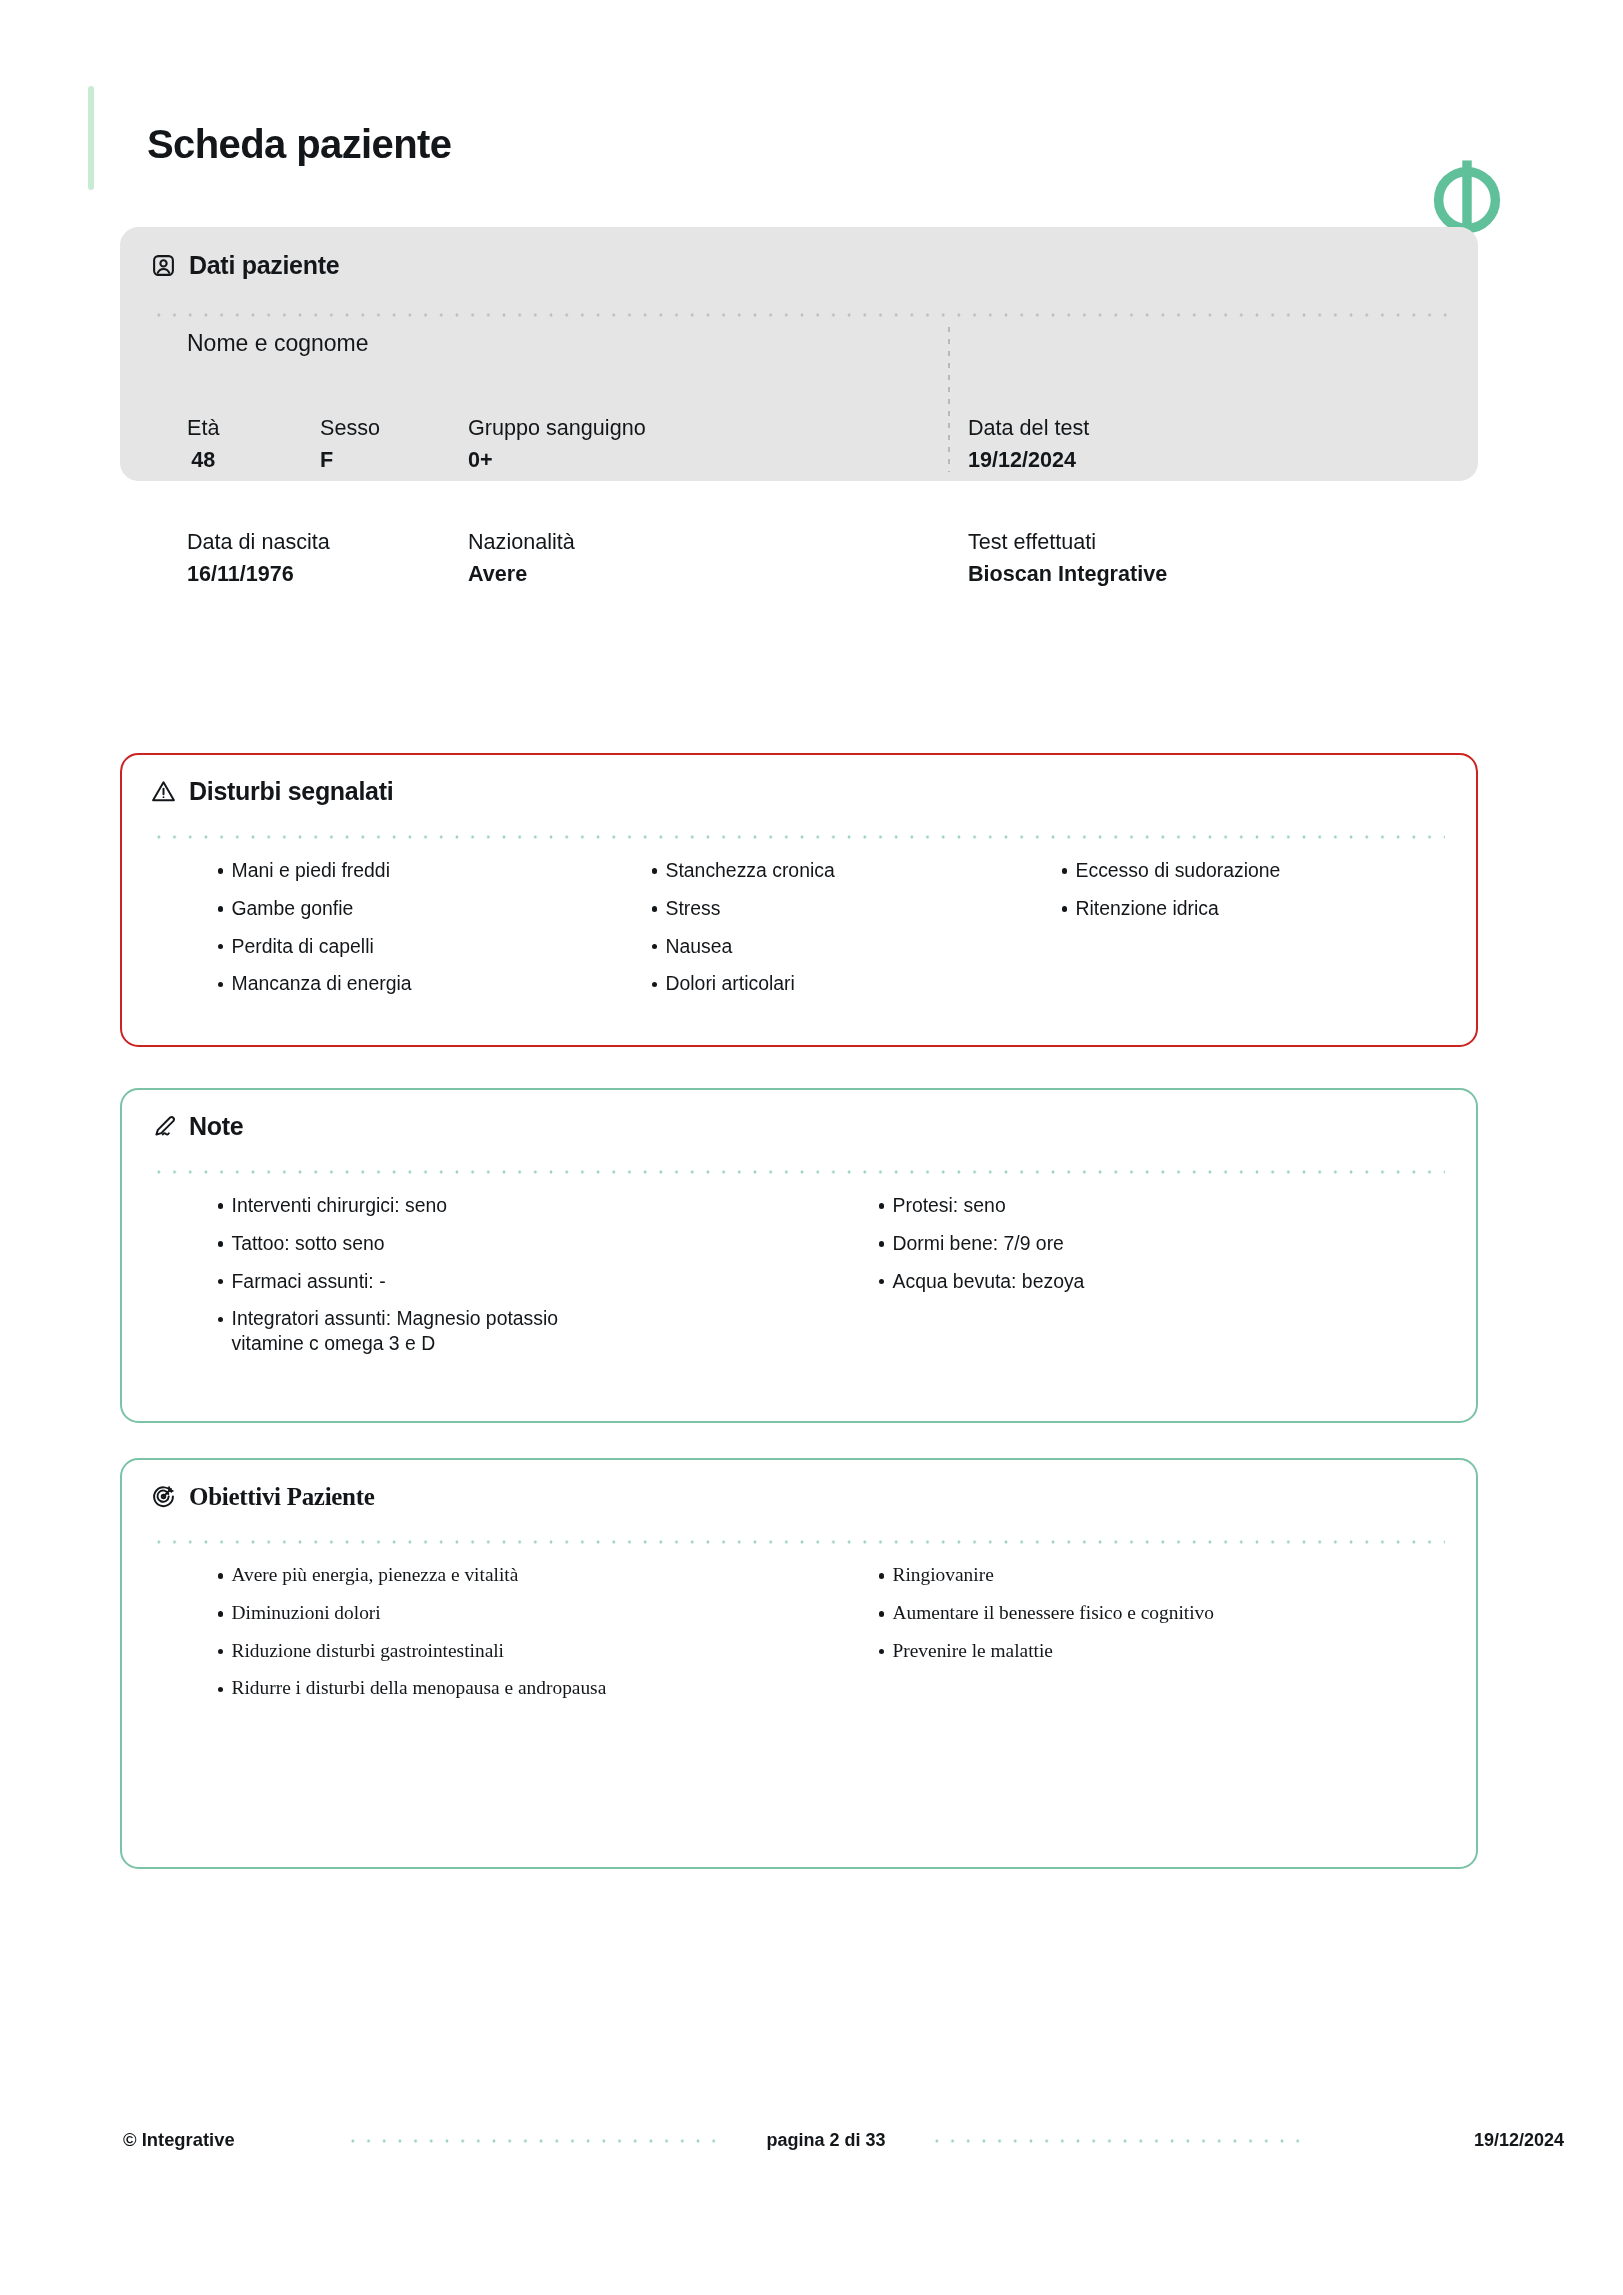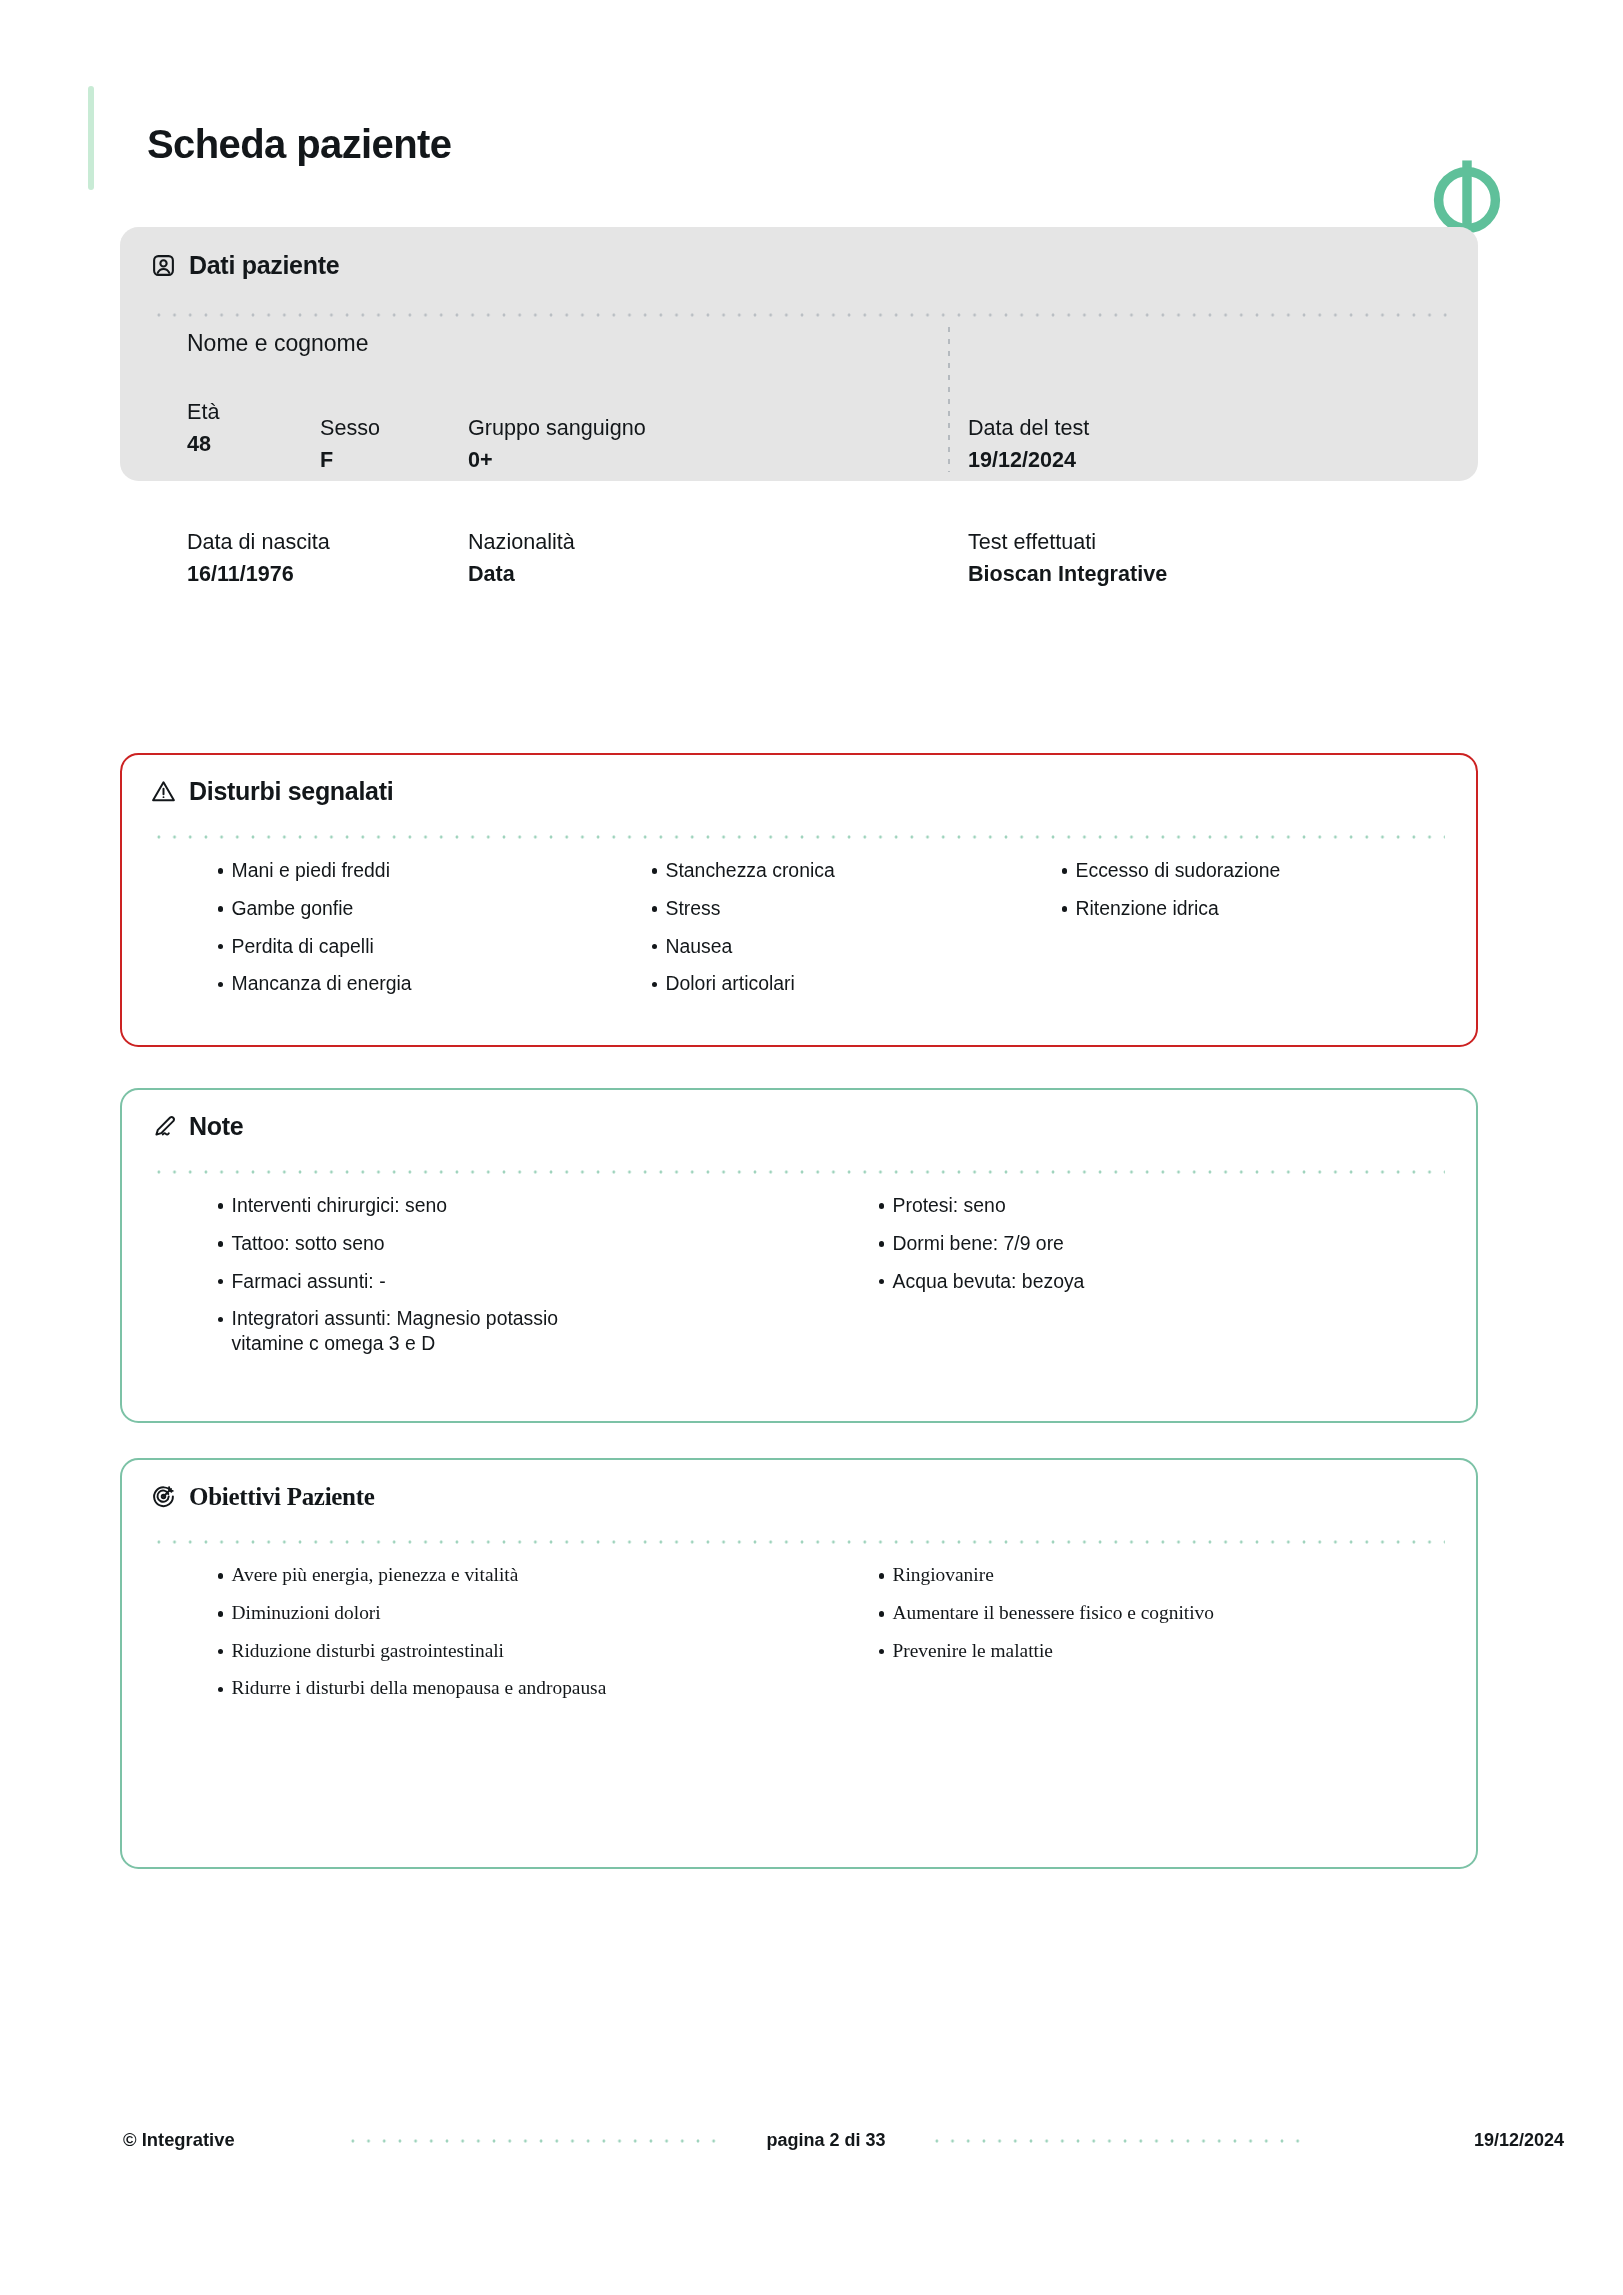--- a/index.html
+++ b/index.html
@@ -245,21 +245,21 @@
     </div>
 
     <div class="dotted-rule rule-gray"></div>
 
     <div class="pc-body">
       <div class="pc-vdivider"></div>
 
       <div class="pc-name-label">Nome e cognome</div>
       <div class="pc-name-value"></div>
 
-      <div class="pc-field" style="left:67px; top:78px;">
+      <div class="pc-field" style="left:67px; top:94px;text-align:center;">
         <div class="k">Età</div>
         <div class="v">48</div>
       </div>
 
       <div class="pc-field" style="left:200px; top:94px;">
         <div class="k">Sesso</div>
         <div class="v">F</div>
       </div>
 
       <div class="pc-field" style="left:348px; top:94px;">
@@ -267,21 +267,21 @@
         <div class="v">0+</div>
       </div>
 
       <div class="pc-field" style="left:67px; top:208px;">
         <div class="k">Data di nascita</div>
         <div class="v">16/11/1976</div>
       </div>
 
       <div class="pc-field" style="left:348px; top:208px;">
         <div class="k">Nazionalità</div>
-        <div class="v">Data</div>
+        <div class="v">Avere</div>
       </div>
 
       <div class="pc-field" style="left:848px; top:94px;">
         <div class="k">Data del test</div>
         <div class="v">19/12/2024</div>
       </div>
 
       <div class="pc-field" style="left:848px; top:208px;">
         <div class="k">Test effettuati</div>
         <div class="v">Bioscan Integrative</div>

